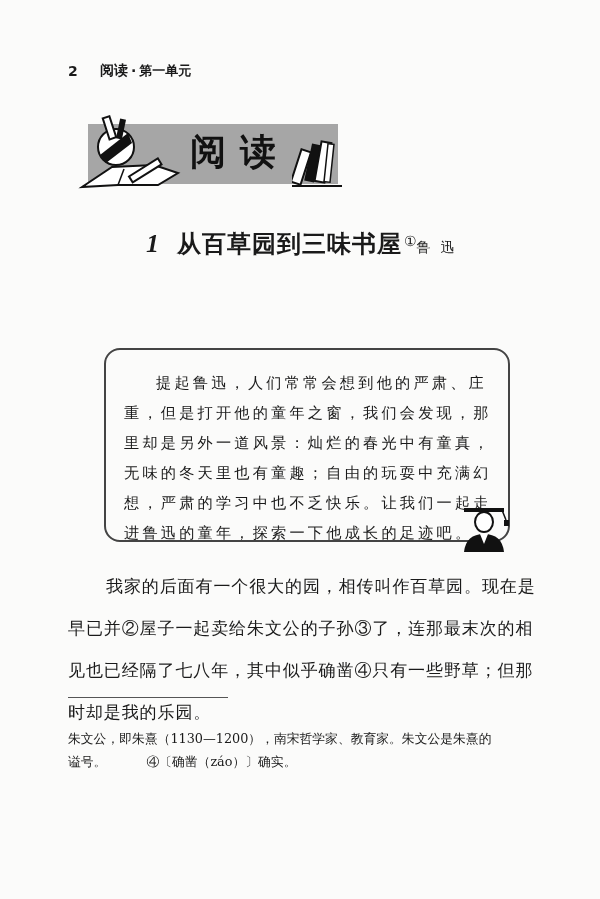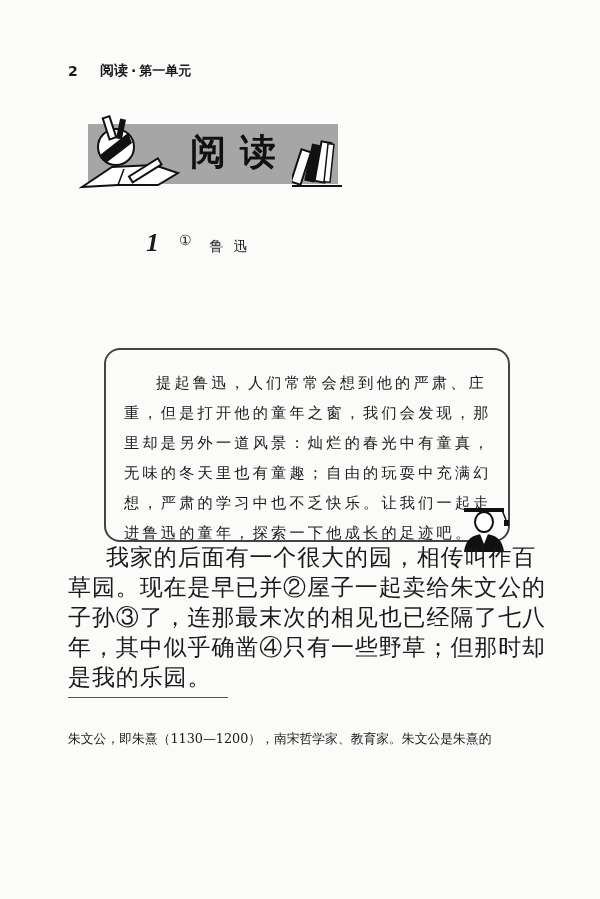--- a/index.html
+++ b/index.html
@@ -13,33 +13,33 @@
   .running-header .pn { width: 32px; }
   .running-header .unit { font-weight: bold; font-family: "DejaVu Serif", serif; font-size: 13px; }
   .banner { left: 88px; top: 124px; width: 250px; height: 60px; background: #a6a6a6; }
   .banner-title { left: 190px; top: 128px; font-size: 36px; font-weight: bold; letter-spacing: 14px; color: #111; font-family: "DejaVu Serif", serif; }
   .banner-ill-left { left: 78px; top: 115px; }
   .banner-ill-right { left: 292px; top: 140px; }
   .title-row { left: 146px; top: 228px; display: flex; align-items: baseline; }
   .title-num { font-size: 26px; font-style: italic; font-family: "Liberation Serif", serif; font-weight: bold; margin-right: 18px; }
   .title-text { font-size: 24px; font-weight: bold; font-family: "DejaVu Sans", sans-serif; letter-spacing: 1px; }
   .title-sup { font-size: 14px; vertical-align: super; margin-left: 2px; position: relative; top: -6px; }
-  .author { font-size: 14px; letter-spacing: 10px; margin-left: 18px; }
+  .author { font-size: 14px; letter-spacing: 10px; }
   .intro-box {
     left: 104px; top: 348px; width: 406px; height: 194px;
     border: 2px solid #444; border-radius: 16px; box-sizing: border-box;
   }
   .intro-text {
     left: 124px; top: 368px; width: 380px;
     font-size: 15.2px; line-height: 30px; letter-spacing: 3.2px; text-indent: 32px;
   }
   .scholar { left: 462px; top: 506px; }
   .body-text {
-    left: 68px; top: 542px; width: 480px;
-    font-size: 23px; line-height: 30px; letter-spacing: 0.9px; text-indent: 38px;
+    left: 68px; top: 565px; width: 480px;
+    font-size: 17px; line-height: 42px; letter-spacing: 0.9px; text-indent: 38px;
   }
   .fn-rule { left: 68px; top: 697px; width: 160px; height: 1px; background: #555; }
   .footnotes { left: 96px; top: 708px; width: 460px; font-size: 12.8px; line-height: 22.5px; }
   .footnotes .line { white-space: nowrap; }
   .gap { display: inline-block; width: 28px; }
 </style>
 </head>
 <body>
 
 <div class="abs running-header">
@@ -63,33 +63,37 @@
 <svg class="abs banner-ill-right" width="50" height="48" viewBox="0 0 50 48">
   <rect x="4" y="10" width="10" height="34" fill="#fff" stroke="#111" stroke-width="2" transform="rotate(18 9 27)"></rect>
   <rect x="16" y="4" width="10" height="38" fill="#111" transform="rotate(12 21 23)"></rect>
   <rect x="26" y="2" width="10" height="40" fill="#fff" stroke="#111" stroke-width="2" transform="rotate(10 31 22)"></rect>
   <rect x="34" y="4" width="6" height="38" fill="#fff" stroke="#111" stroke-width="1.5" transform="rotate(6 37 23)"></rect>
   <line x1="0" y1="46" x2="50" y2="46" stroke="#111" stroke-width="2"></line>
 </svg>
 
 <div class="abs title-row">
   <span class="title-num">1</span>
+  <span class="title-text">从百草园到三味书屋</span>
   <span class="title-sup">①</span>
   <span class="author">鲁迅</span>
 </div>
 
 <div class="abs intro-box"></div>
 <div class="abs intro-text">提起鲁迅，人们常常会想到他的严肃、庄重，但是打开他的童年之窗，我们会发现，那里却是另外一道风景：灿烂的春光中有童真，无味的冬天里也有童趣；自由的玩耍中充满幻想，严肃的学习中也不乏快乐。让我们一起走进鲁迅的童年，探索一下他成长的足迹吧。</div>
 <svg class="abs scholar" width="52" height="46" viewBox="0 0 52 46">
   <rect x="2" y="2" width="40" height="4" fill="#111"></rect>
   <line x1="40" y1="4" x2="44" y2="14" stroke="#111" stroke-width="1.5"></line>
   <rect x="42" y="14" width="5" height="6" fill="#111"></rect>
   <ellipse cx="22" cy="16" rx="9" ry="10" fill="#fff" stroke="#111" stroke-width="2"></ellipse>
   <path d="M2 46 Q4 28 22 28 Q40 28 42 46 Z" fill="#111"></path>
   <path d="M18 28 L22 38 L26 28 Z" fill="#fff"></path>
 </svg>
 
 <div class="abs body-text">我家的后面有一个很大的园，相传叫作百草园。现在是早已并②屋子一起卖给朱文公的子孙③了，连那最末次的相见也已经隔了七八年，其中似乎确凿④只有一些野草；但那时却是我的乐园。</div>
 
 <div class="abs fn-rule"></div>
 <div class="abs footnotes">
   <div class="line" style="margin-left:-28px;margin-top:20px;">朱文公，即朱熹（1130—1200），南宋哲学家、教育家。朱文公是朱熹的</div>
+  <div class="line" style="margin-left:-28px;">
+    <span>谥号。</span><span class="gap" style="width:40px"></span><span>④〔确凿（záo）〕确实。</span>
+  </div>
 </div>
 
 </body></html>

